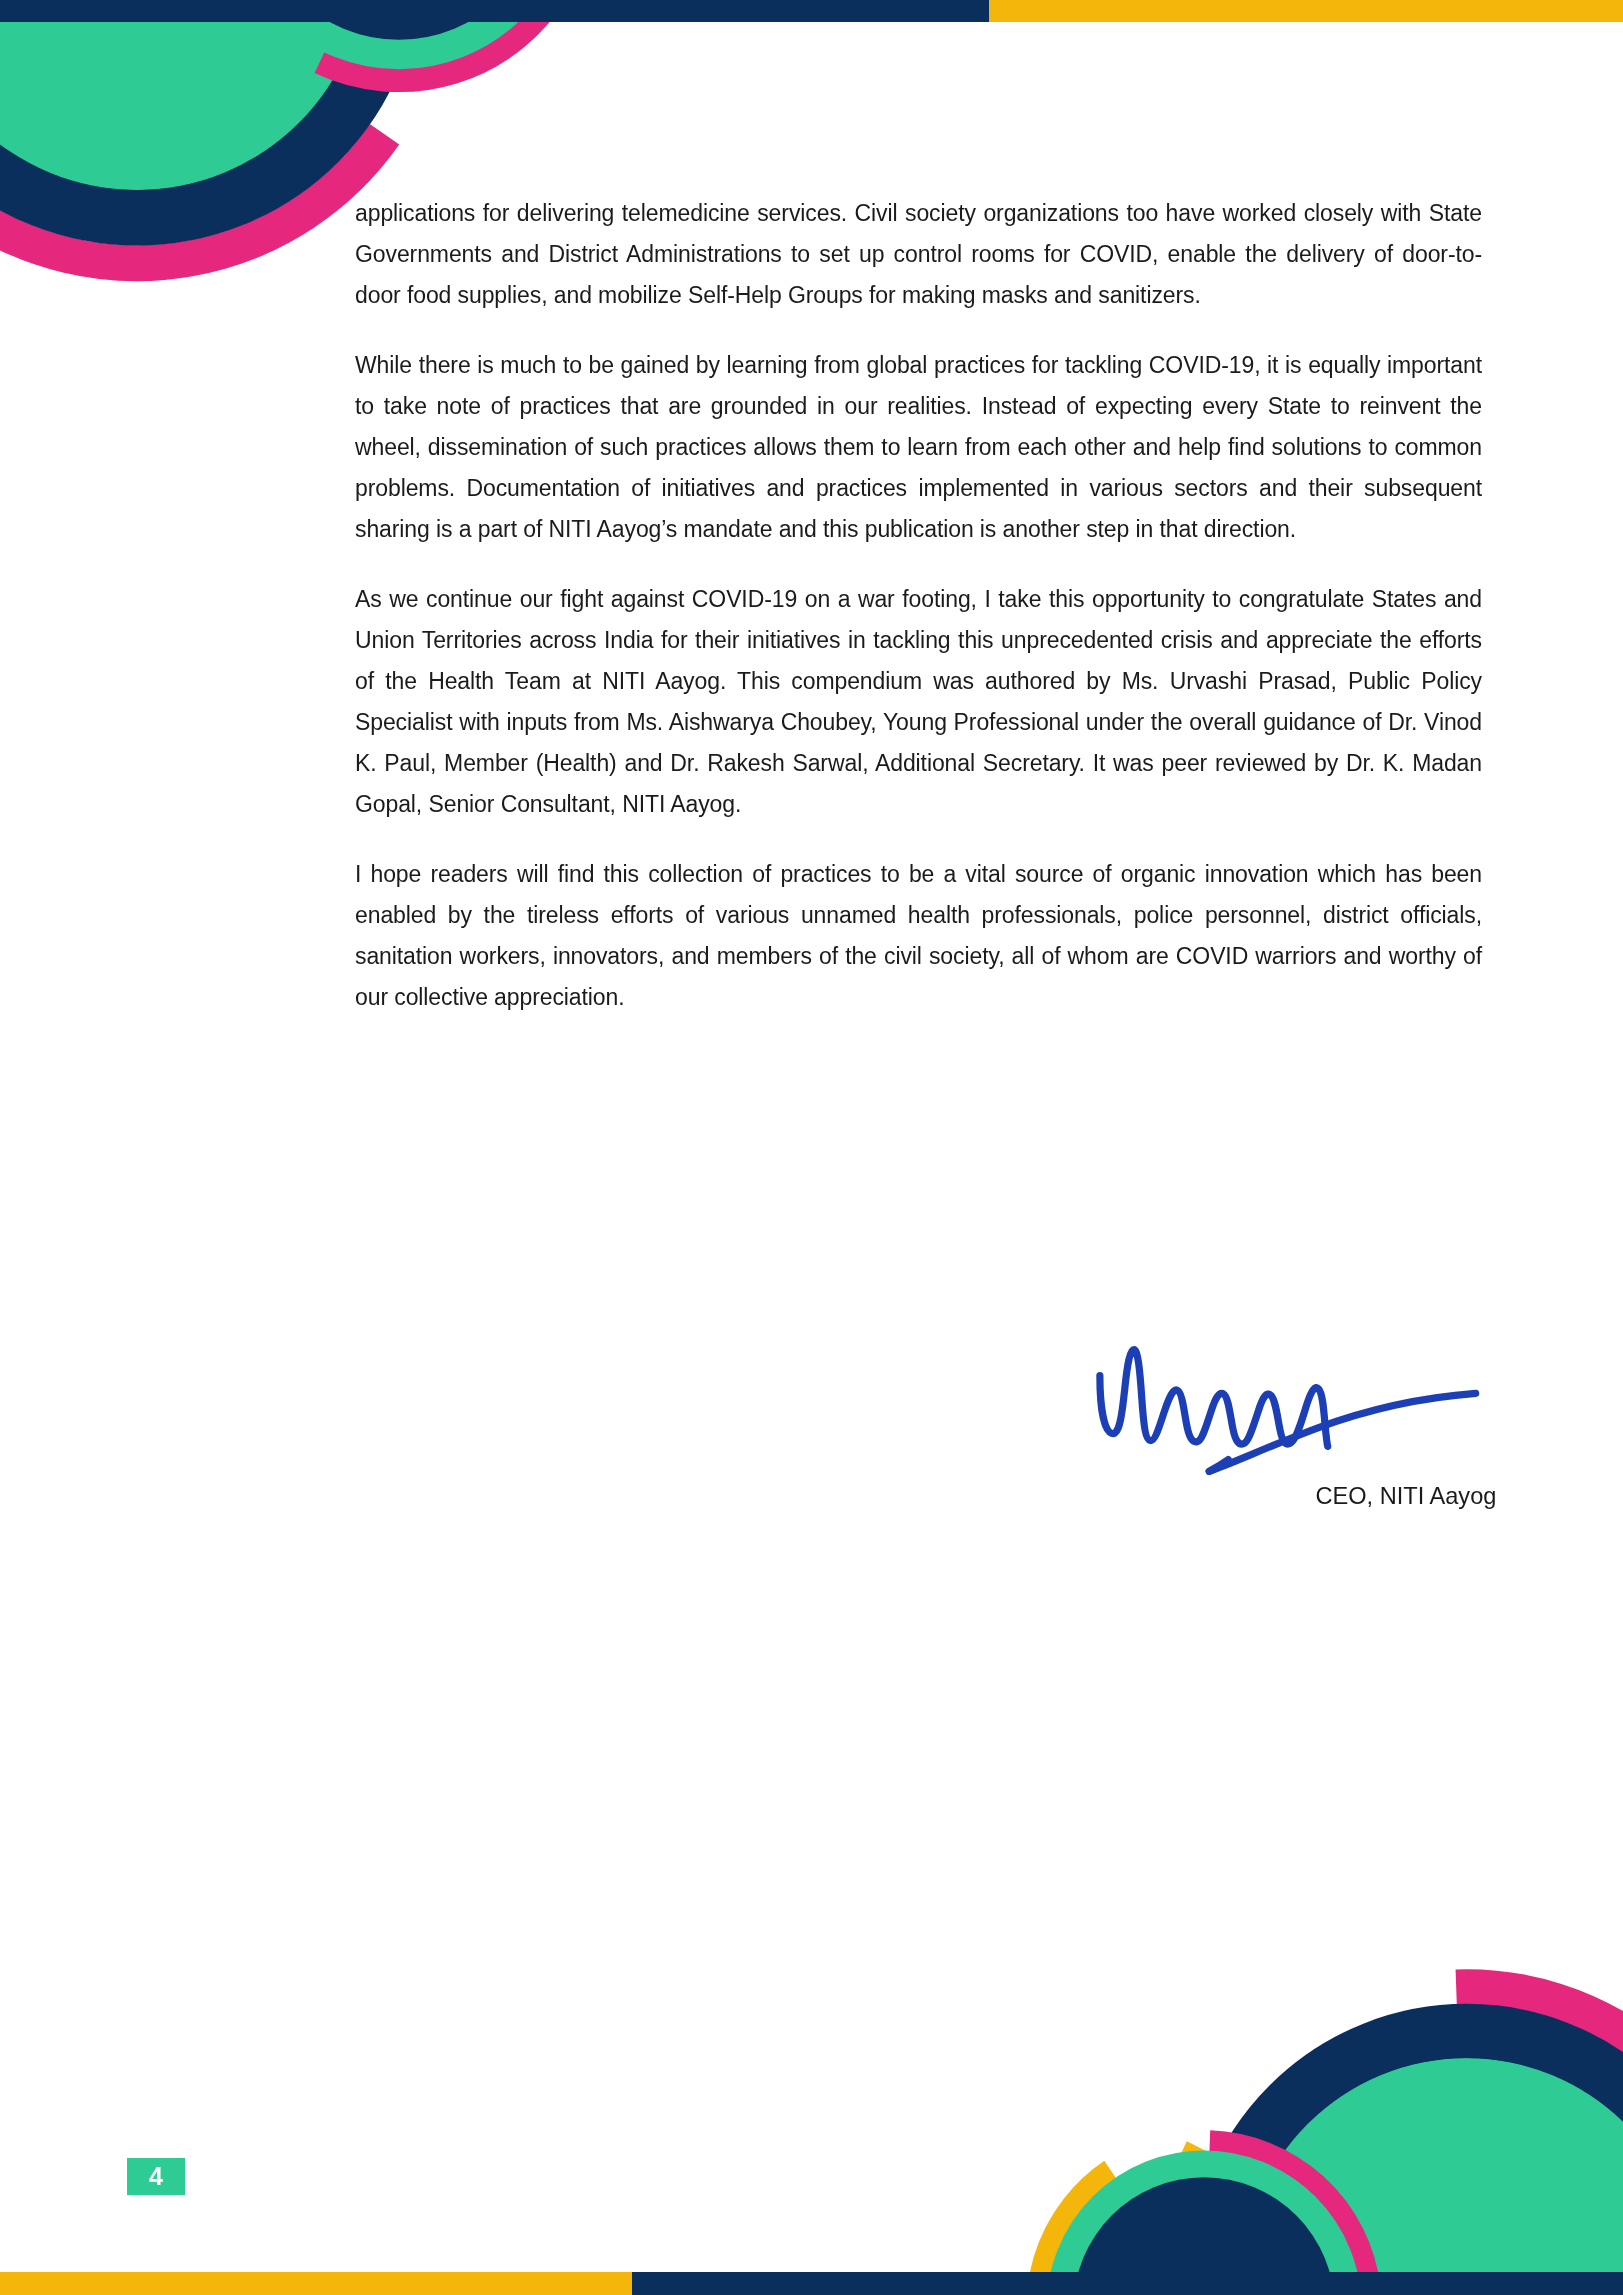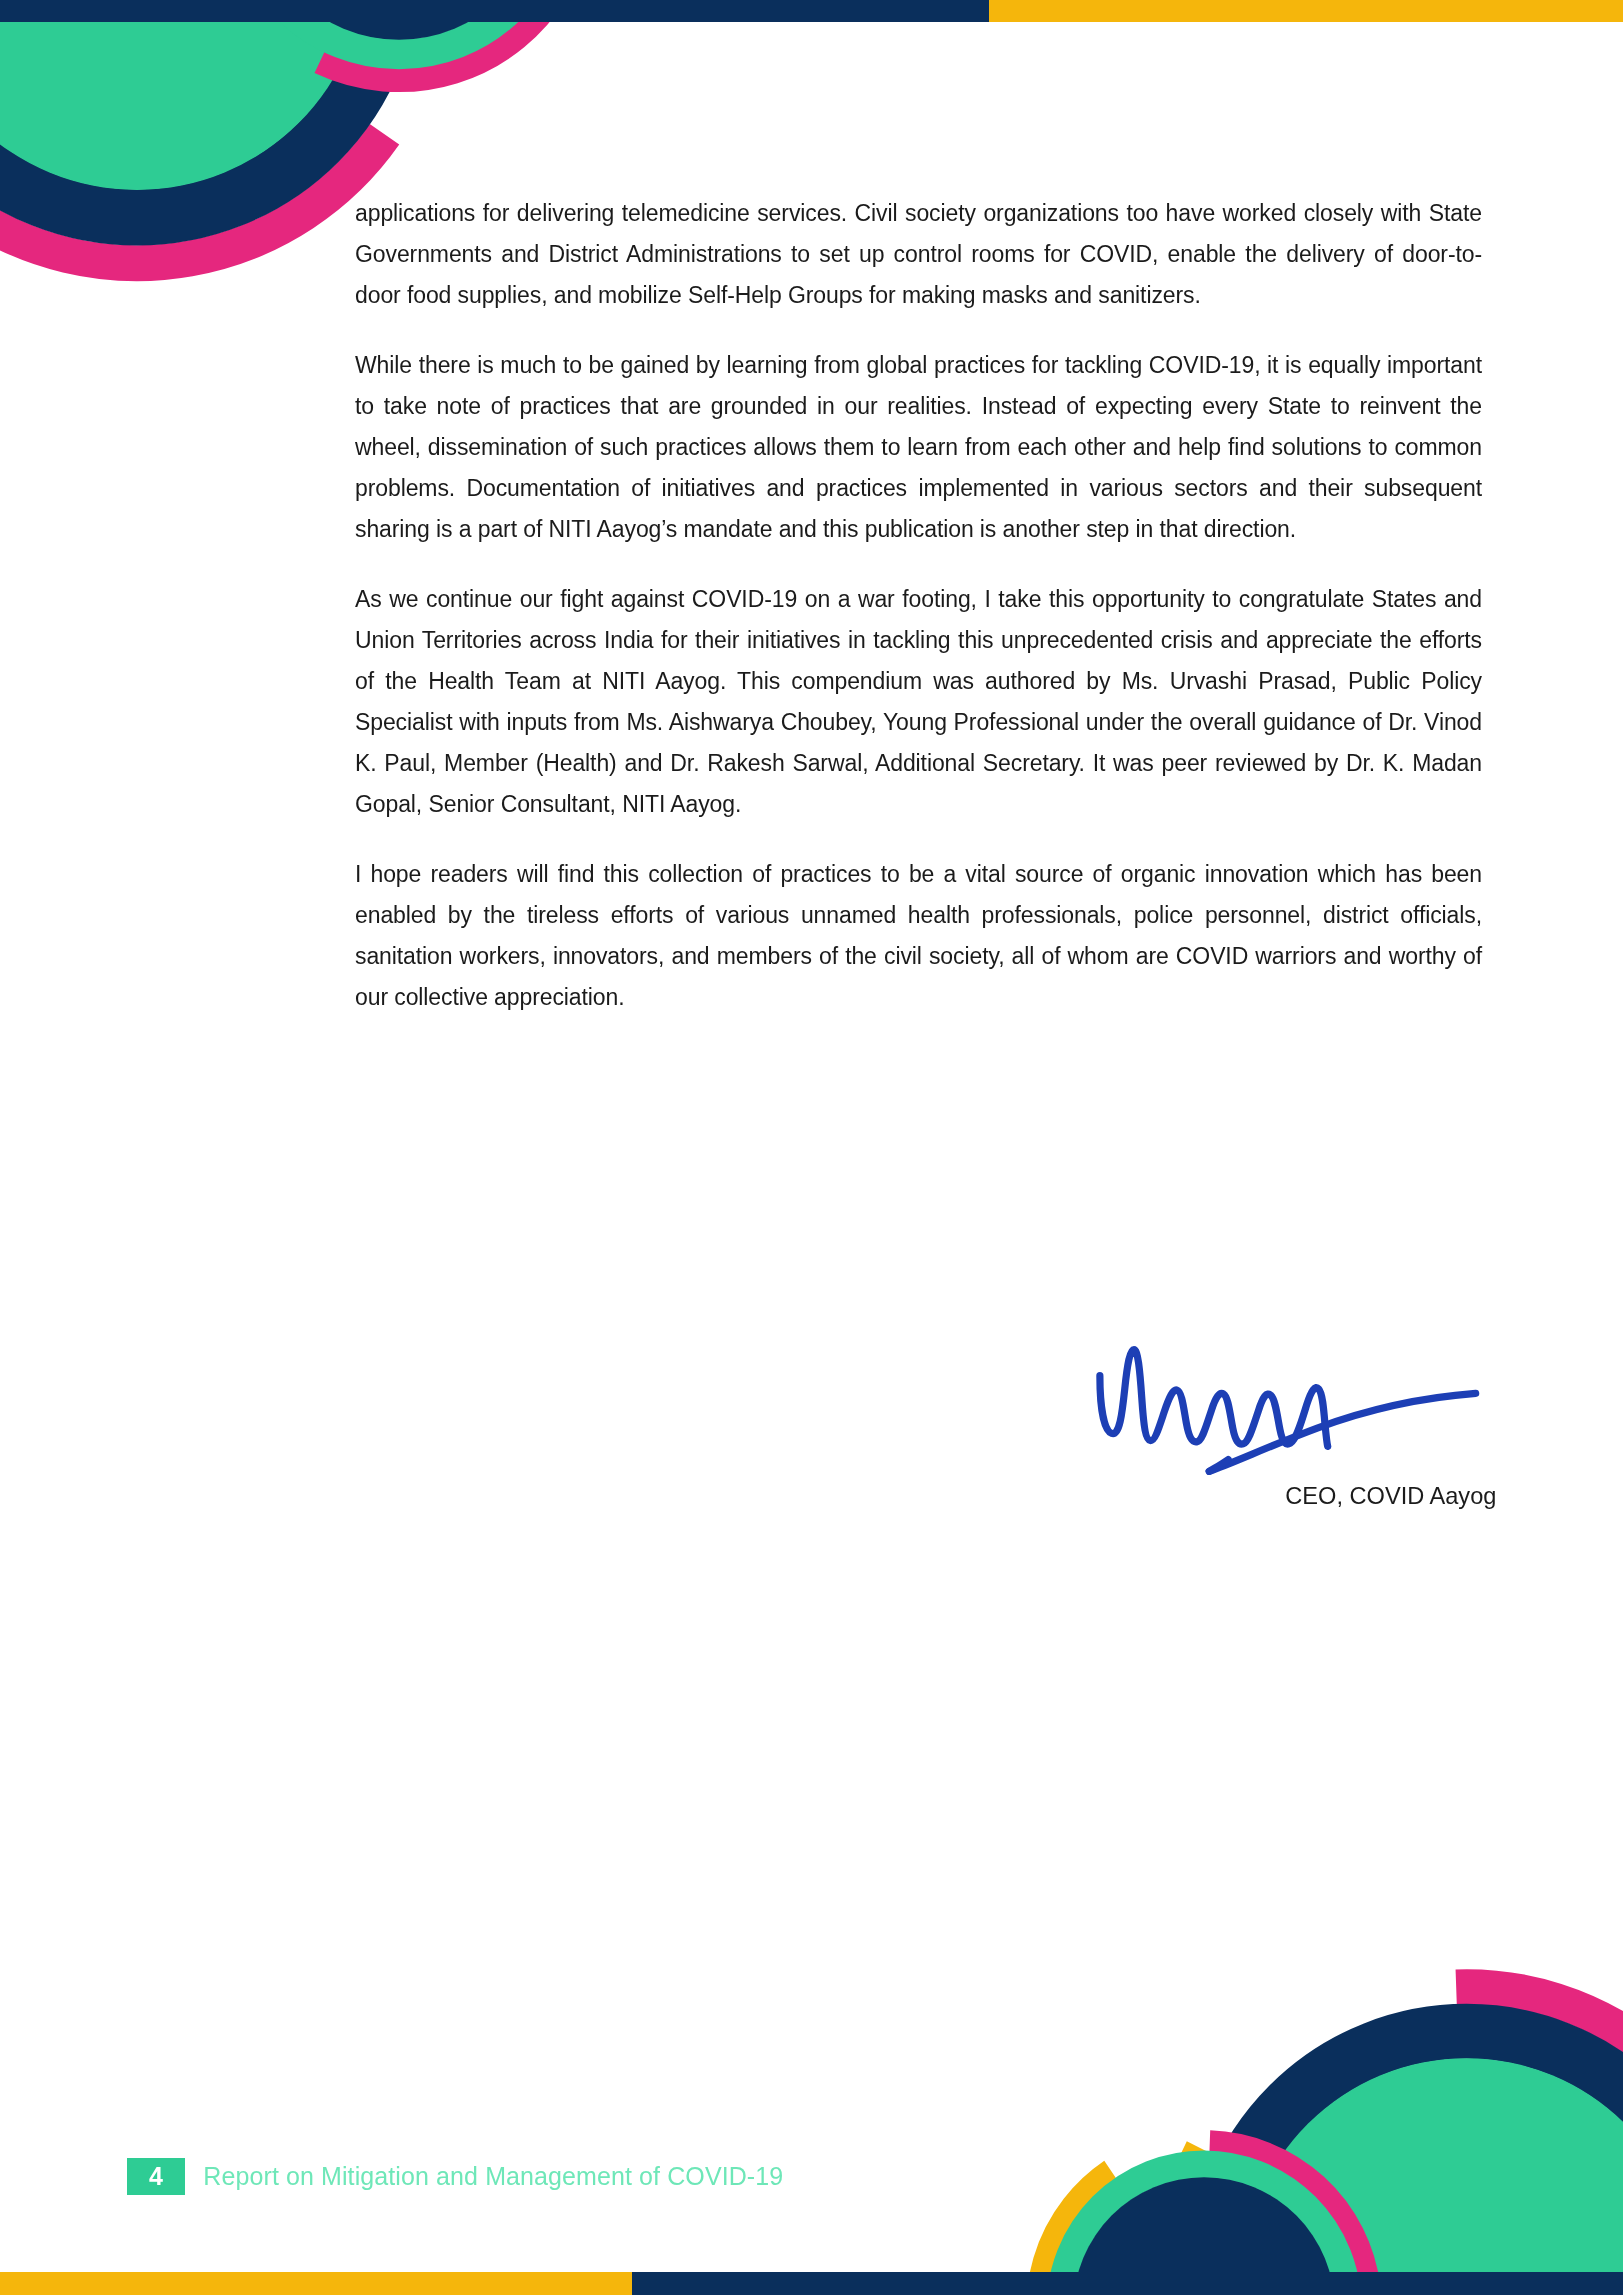--- a/index.html
+++ b/index.html
@@ -161,26 +161,25 @@
                  C 215 94, 221 86, 227 90 C 234 94, 237 122, 241 142
                  C 245 162, 250 168, 257 166 C 265 164, 272 140, 280 116
                  C 287 94, 293 86, 299 92 C 306 98, 309 124, 313 144
                  C 317 164, 322 169, 329 165 C 338 160, 346 132, 354 106
                  C 361 84, 367 76, 372 82 C 378 88, 380 114, 382 138
                  C 384 158, 385 166, 386 170"></path>
         <path d="M 205 208 C 240 196, 300 168, 370 142 C 440 116, 520 96, 612 89"></path>
         <path d="M 205 208 C 215 202, 226 196, 234 190"></path>
       </g>
     </svg>
-    <div class="sign-title">CEO, COVID Aayog</div>
+    <div class="sign-title">CEO, NITI Aayog</div>
   </div>
 
   <div class="footer">
     <div class="footer-pagebox">4</div>
-    <div class="footer-text">Report on Mitigation and Management of COVID-19</div>
   </div>
 
   <svg class="deco deco-bot-right-big" viewBox="0 0 980 980" xmlns="http://www.w3.org/2000/svg">
     <circle cx="490" cy="490" r="452" fill="none" stroke="#f5b60c" stroke-width="54" transform="rotate(118 490 490)" stroke-dasharray="700 2140"></circle>
     <circle cx="490" cy="490" r="452" fill="none" stroke="#e5277e" stroke-width="54" transform="rotate(-92 490 490)" stroke-dasharray="640 2200"></circle>
     <circle cx="490" cy="490" r="384" fill="none" stroke="#0a2f5c" stroke-width="84"></circle>
     <circle cx="490" cy="490" r="343" fill="#2ecc94"></circle>
   </svg>
 
   <svg class="deco deco-bot-right-small" viewBox="0 0 560 560" xmlns="http://www.w3.org/2000/svg">

